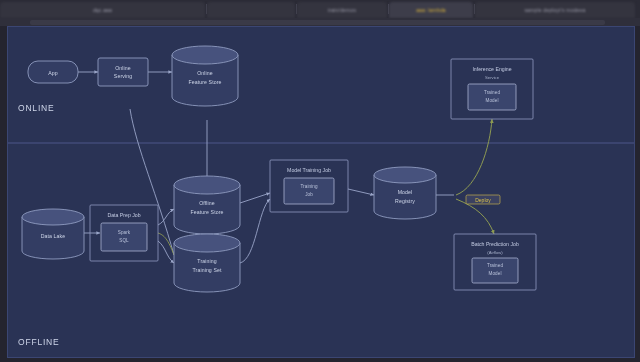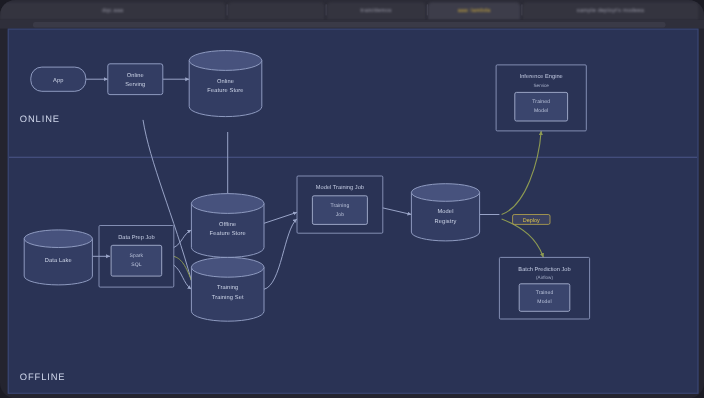--- a/index.html
+++ b/index.html
@@ -7,21 +7,20 @@
     padding: 0;
     background: #1b1b24;
   }
   #screen {
     position: relative;
     width: 640px;
     height: 362px;
     background: #24242f;
     font-family: "Liberation Sans", sans-serif;
     overflow: hidden;
-    border-radius: 14px;
   }
 
   
   .tabstrip {
     position: absolute;
     left: 0; top: 0;
     width: 640px; height: 18px;
     background: #2b2b36;
     display: flex;
     align-items: flex-end;

